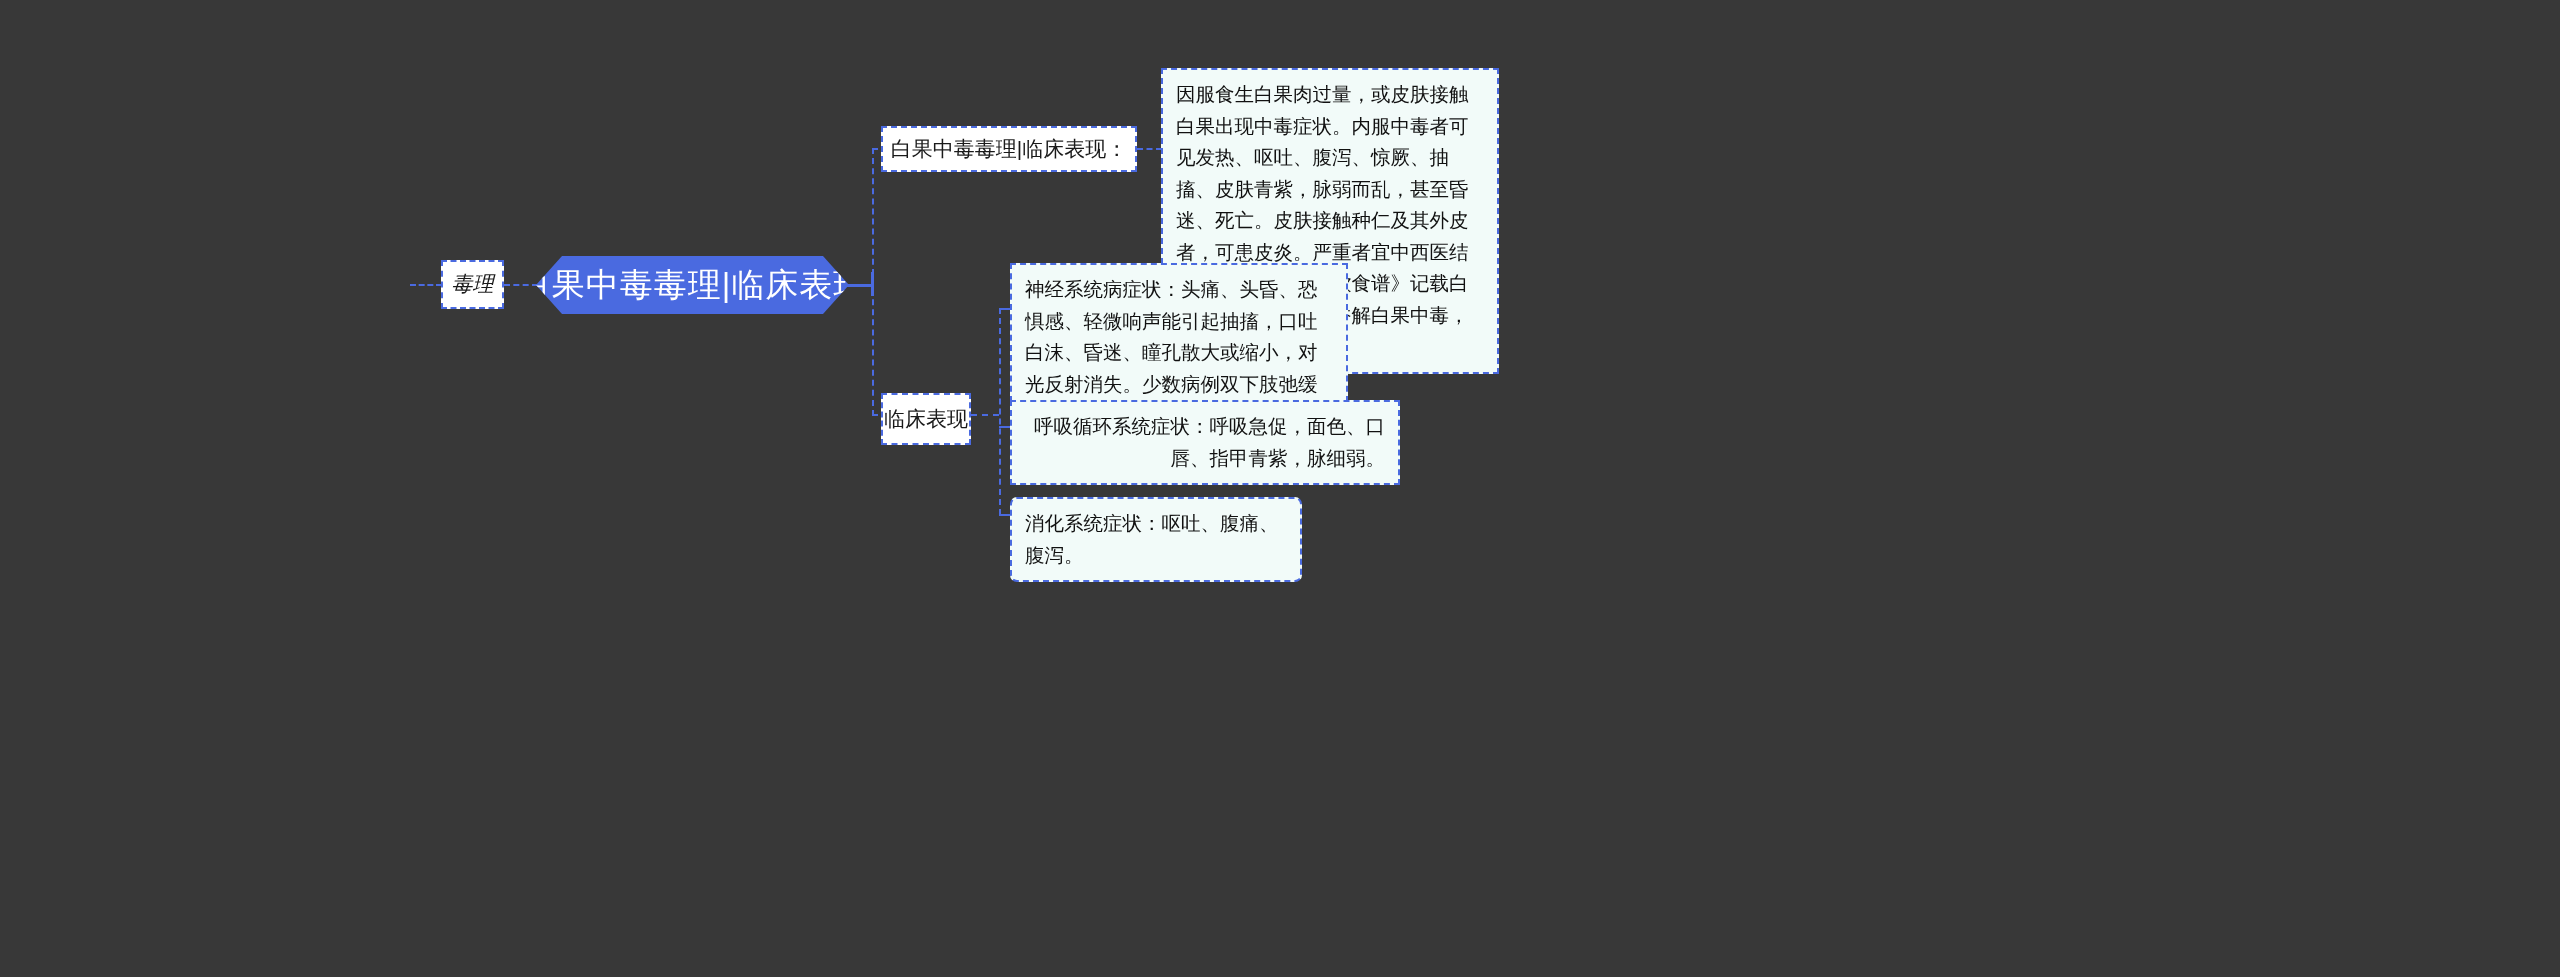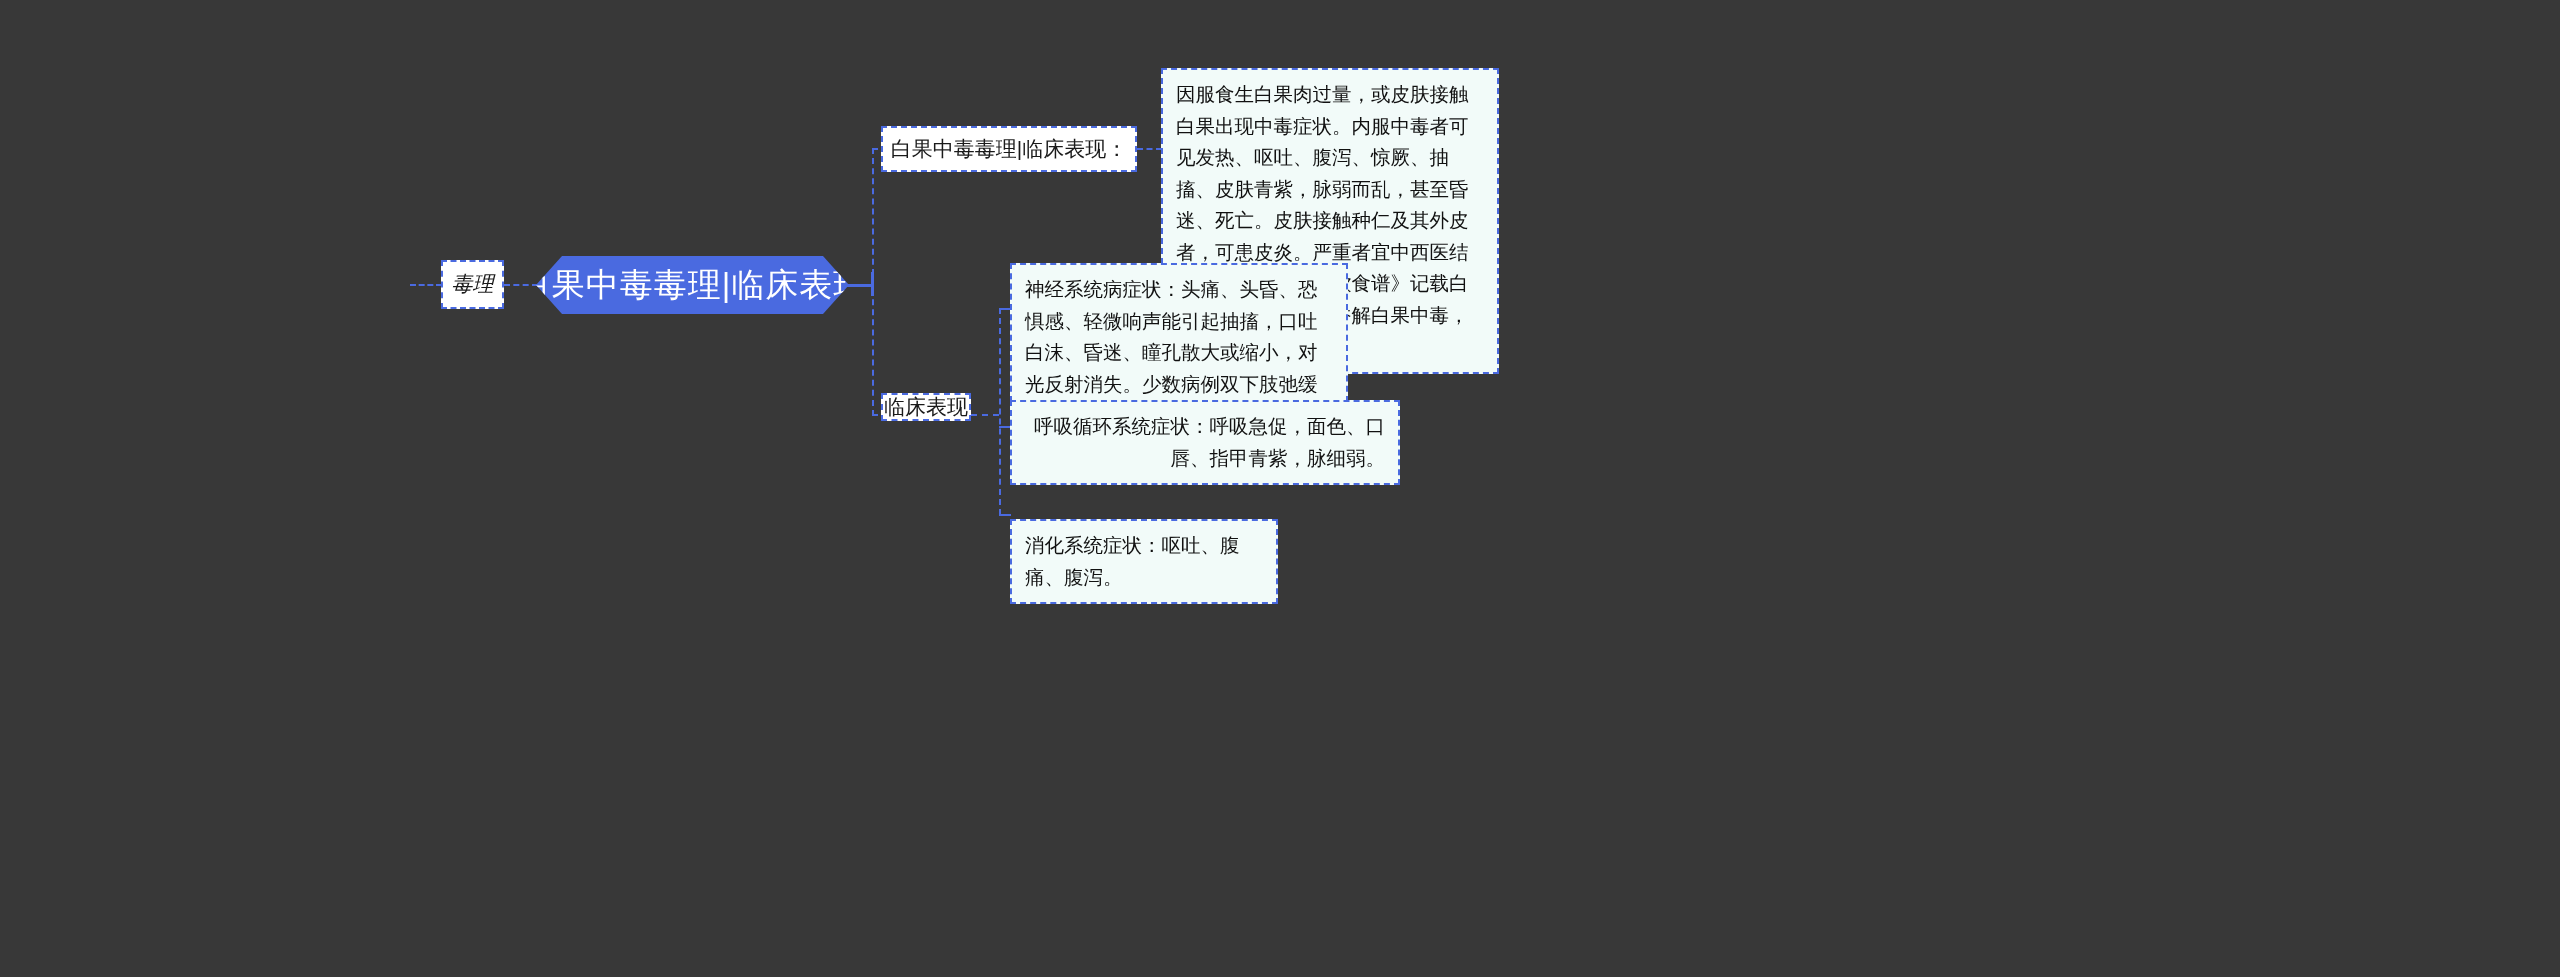--- a/index.html
+++ b/index.html
@@ -109,29 +109,29 @@
   <div class="conn conn-h-dash" style="left:872px; top:148px; width:28px;"></div>
 
   <div class="conn conn-h-dash" style="left:872px; top:414px; width:28px;"></div>
 
   <div class="node branch-node" style="left:881px; top:126px; width:256px; height:46px;">白果中毒毒理|临床表现：</div>
 
   <div class="conn conn-h-dash" style="left:1137px; top:148px; width:25px;"></div>
 
   <div class="node leaf-node" style="left:1161px; top:68px; width:338px;">因服食生白果肉过量，或皮肤接触白果出现中毒症状。内服中毒者可见发热、呕吐、腹泻、惊厥、抽搐、皮肤青紫，脉弱而乱，甚至昏迷、死亡。皮肤接触种仁及其外皮者，可患皮炎。严重者宜中西医结合救治。《随意居饮食谱》记载白果壳、白鲞头、麝香解白果中毒，可资参考。</div>
 
-  <div class="node branch-node" style="left:881px; top:393px; width:90px; height:28px;">临床表现</div>
+  <div class="node branch-node" style="left:881px; top:393px; width:90px; height:52px;">临床表现</div>
 
   <div class="conn conn-h-dash" style="left:971px; top:414px; width:28px;"></div>
 
   <div class="conn conn-v-dash" style="left:999px; top:308px; height:207px;"></div>
 
   <div class="conn conn-h-dash" style="left:999px; top:308px; width:12px;"></div>
   <div class="conn conn-h-dash" style="left:999px; top:426px; width:12px;"></div>
   <div class="conn conn-h-dash" style="left:999px; top:514px; width:12px;"></div>
 
   <div class="node leaf-node" style="left:1010px; top:263px; width:338px;">神经系统病症状：头痛、头昏、恐惧感、轻微响声能引起抽搐，口吐白沫、昏迷、瞳孔散大或缩小，对光反射消失。少数病例双下肢弛缓性瘫痪，触觉、痛觉消失。</div>
 
   <div class="node leaf-node" style="left:1010px; top:400px; width:390px;text-align:right;">呼吸循环系统症状：呼吸急促，面色、口唇、指甲青紫，脉细弱。</div>
 
-  <div class="node leaf-node" style="left:1010px; top:519px; width:268px;">消化系统症状：呕吐、腹痛、腹泻。</div>
+  <div class="node leaf-node" style="left:1010px; top:497px; width:292px;border-radius:7px;">消化系统症状：呕吐、腹痛、腹泻。</div>
 
 </div>
 
 </body></html>

